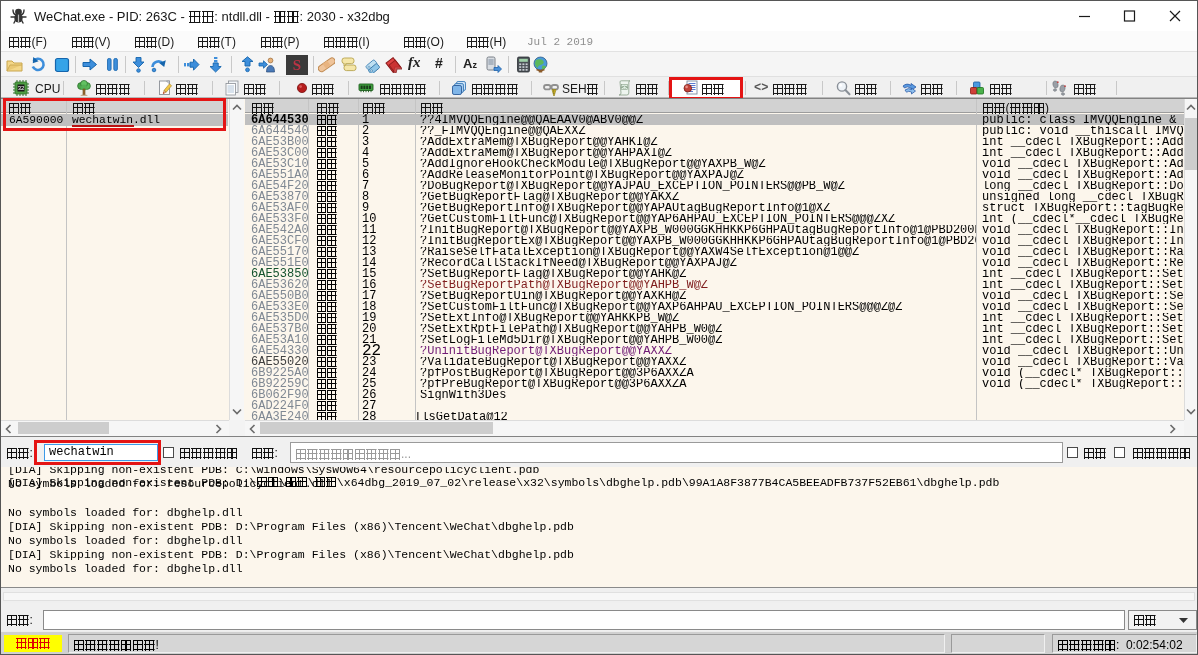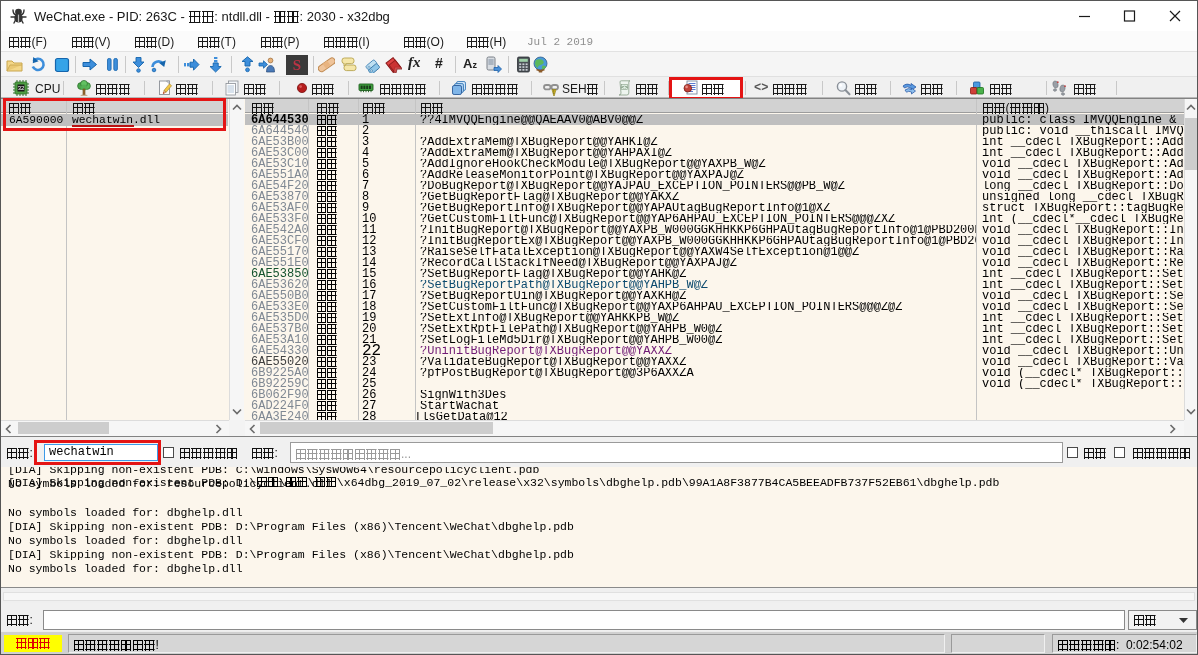--- a/index.html
+++ b/index.html
@@ -343,20 +343,21 @@
 <div class="abs" style="left:244px;top:113px;width:939px;height:306px;overflow:hidden">
 <div class="abs" style="left:0;top:0;width:939px;height:11px;background:#bfbfbf"></div>
 <div class="abs mono" style="left:6px;top:1px;font-size:12px;line-height:10px;color:#000;font-weight:bold">6A644530</div>
 <div class="abs" style="left:71px;top:1px;font-size:11px;line-height:10px;color:#000"><i class="cs"></i><i class="cs"></i></div>
 <div class="abs mono" style="left:117px;top:1px;font-size:12px;line-height:10px;color:#000">1</div>
 <div class="abs mono" style="left:175px;top:1px;font-size:12px;line-height:10px;color:#000;width:556px;overflow:hidden;white-space:pre">??4IMVQQEngine@@QAEAAV0@ABV0@@Z</div>
 <div class="abs mono" style="left:737px;top:1px;font-size:12px;line-height:10px;color:#000;width:443px;overflow:hidden;white-space:pre">public: class IMVQQEngine &amp; __thiscall IMVQQEngine::operator=(class IMVQQEngine const &amp;)</div>
 <div class="abs mono" style="left:6px;top:12px;font-size:12px;line-height:10px;color:#7f8893">6A644540</div>
 <div class="abs" style="left:71px;top:12px;font-size:11px;line-height:10px;color:#000"><i class="cs"></i><i class="cs"></i></div>
 <div class="abs mono" style="left:117px;top:12px;font-size:12px;line-height:10px;color:#000">2</div>
+<div class="abs mono" style="left:175px;top:12px;font-size:12px;line-height:10px;color:#000;width:556px;overflow:hidden;white-space:pre">??_FIMVQQEngine@@QAEXXZ</div>
 <div class="abs mono" style="left:737px;top:12px;font-size:12px;line-height:10px;color:#000;width:443px;overflow:hidden;white-space:pre">public: void __thiscall IMVQQEngine::`default constructor closure'(void)</div>
 <div class="abs mono" style="left:6px;top:23px;font-size:12px;line-height:10px;color:#7f8893">6AE53B00</div>
 <div class="abs" style="left:71px;top:23px;font-size:11px;line-height:10px;color:#000"><i class="cs"></i><i class="cs"></i></div>
 <div class="abs mono" style="left:117px;top:23px;font-size:12px;line-height:10px;color:#000">3</div>
 <div class="abs mono" style="left:175px;top:23px;font-size:12px;line-height:10px;color:#000;width:556px;overflow:hidden;white-space:pre">?AddExtraMem@TXBugReport@@YAHKI@Z</div>
 <div class="abs mono" style="left:737px;top:23px;font-size:12px;line-height:10px;color:#000;width:443px;overflow:hidden;white-space:pre">int __cdecl TXBugReport::AddExtraMem(unsigned long,unsigned int)</div>
 <div class="abs mono" style="left:6px;top:34px;font-size:12px;line-height:10px;color:#7f8893">6AE53C00</div>
 <div class="abs" style="left:71px;top:34px;font-size:11px;line-height:10px;color:#000"><i class="cs"></i><i class="cs"></i></div>
 <div class="abs mono" style="left:117px;top:34px;font-size:12px;line-height:10px;color:#000">4</div>
 <div class="abs mono" style="left:175px;top:34px;font-size:12px;line-height:10px;color:#000;width:556px;overflow:hidden;white-space:pre">?AddExtraMem@TXBugReport@@YAHPAXI@Z</div>
@@ -412,21 +413,21 @@
 <div class="abs mono" style="left:175px;top:144px;font-size:12px;line-height:10px;color:#000;width:556px;overflow:hidden;white-space:pre">?RecordCallStackIfNeed@TXBugReport@@YAXPAJ@Z</div>
 <div class="abs mono" style="left:737px;top:144px;font-size:12px;line-height:10px;color:#000;width:443px;overflow:hidden;white-space:pre">void __cdecl TXBugReport::RecordCallStackIfNeed(long *)</div>
 <div class="abs mono" style="left:6px;top:155px;font-size:12px;line-height:10px;color:#14532d">6AE53850</div>
 <div class="abs" style="left:71px;top:155px;font-size:11px;line-height:10px;color:#000"><i class="cs"></i><i class="cs"></i></div>
 <div class="abs mono" style="left:117px;top:155px;font-size:12px;line-height:10px;color:#000">15</div>
 <div class="abs mono" style="left:175px;top:155px;font-size:12px;line-height:10px;color:#000;width:556px;overflow:hidden;white-space:pre">?SetBugReportFlag@TXBugReport@@YAHK@Z</div>
 <div class="abs mono" style="left:737px;top:155px;font-size:12px;line-height:10px;color:#000;width:443px;overflow:hidden;white-space:pre">int __cdecl TXBugReport::SetBugReportFlag(unsigned long)</div>
 <div class="abs mono" style="left:6px;top:166px;font-size:12px;line-height:10px;color:#7f8893">6AE53620</div>
 <div class="abs" style="left:71px;top:166px;font-size:11px;line-height:10px;color:#000"><i class="cs"></i><i class="cs"></i></div>
 <div class="abs mono" style="left:117px;top:166px;font-size:12px;line-height:10px;color:#000">16</div>
-<div class="abs mono" style="left:175px;top:166px;font-size:12px;line-height:10px;color:#0c4a6e;width:556px;overflow:hidden;white-space:pre">?SetBugReportPath@TXBugReport@@YAHPB_W@Z</div>
+<div class="abs mono" style="left:175px;top:166px;font-size:12px;line-height:10px;color:#7f1d1d;width:556px;overflow:hidden;white-space:pre">?SetBugReportPath@TXBugReport@@YAHPB_W@Z</div>
 <div class="abs mono" style="left:737px;top:166px;font-size:12px;line-height:10px;color:#000;width:443px;overflow:hidden;white-space:pre">int __cdecl TXBugReport::SetBugReportPath(wchar_t const *)</div>
 <div class="abs mono" style="left:6px;top:177px;font-size:12px;line-height:10px;color:#7f8893">6AE550B0</div>
 <div class="abs" style="left:71px;top:177px;font-size:11px;line-height:10px;color:#000"><i class="cs"></i><i class="cs"></i></div>
 <div class="abs mono" style="left:117px;top:177px;font-size:12px;line-height:10px;color:#000">17</div>
 <div class="abs mono" style="left:175px;top:177px;font-size:12px;line-height:10px;color:#000;width:556px;overflow:hidden;white-space:pre">?SetBugReportUin@TXBugReport@@YAXKH@Z</div>
 <div class="abs mono" style="left:737px;top:177px;font-size:12px;line-height:10px;color:#000;width:443px;overflow:hidden;white-space:pre">void __cdecl TXBugReport::SetBugReportUin(unsigned long,int)</div>
 <div class="abs mono" style="left:6px;top:188px;font-size:12px;line-height:10px;color:#7f8893">6AE533E0</div>
 <div class="abs" style="left:71px;top:188px;font-size:11px;line-height:10px;color:#000"><i class="cs"></i><i class="cs"></i></div>
 <div class="abs mono" style="left:117px;top:188px;font-size:12px;line-height:10px;color:#000">18</div>
 <div class="abs mono" style="left:175px;top:188px;font-size:12px;line-height:10px;color:#000;width:556px;overflow:hidden;white-space:pre">?SetCustomFiltFunc@TXBugReport@@YAXP6AHPAU_EXCEPTION_POINTERS@@@Z@Z</div>
@@ -457,30 +458,30 @@
 <div class="abs mono" style="left:175px;top:243px;font-size:12px;line-height:10px;color:#000;width:556px;overflow:hidden;white-space:pre">?ValidateBugReport@TXBugReport@@YAXXZ</div>
 <div class="abs mono" style="left:737px;top:243px;font-size:12px;line-height:10px;color:#000;width:443px;overflow:hidden;white-space:pre">void __cdecl TXBugReport::ValidateBugReport(void)</div>
 <div class="abs mono" style="left:6px;top:254px;font-size:12px;line-height:10px;color:#7f8893">6B9225A0</div>
 <div class="abs" style="left:71px;top:254px;font-size:11px;line-height:10px;color:#000"><i class="cs"></i><i class="cs"></i></div>
 <div class="abs mono" style="left:117px;top:254px;font-size:12px;line-height:10px;color:#000">24</div>
 <div class="abs mono" style="left:175px;top:254px;font-size:12px;line-height:10px;color:#000;width:556px;overflow:hidden;white-space:pre">?pfPostBugReport@TXBugReport@@3P6AXXZA</div>
 <div class="abs mono" style="left:737px;top:254px;font-size:12px;line-height:10px;color:#000;width:443px;overflow:hidden;white-space:pre">void (__cdecl* TXBugReport::pfPostBugReport)(void)</div>
 <div class="abs mono" style="left:6px;top:265px;font-size:12px;line-height:10px;color:#7f8893">6B92259C</div>
 <div class="abs" style="left:71px;top:265px;font-size:11px;line-height:10px;color:#000"><i class="cs"></i><i class="cs"></i></div>
 <div class="abs mono" style="left:117px;top:265px;font-size:12px;line-height:10px;color:#000">25</div>
+<div class="abs mono" style="left:175px;top:265px;font-size:12px;line-height:10px;color:#000;width:556px;overflow:hidden;white-space:pre">?pfPreBugReport@TXBugReport@@3P6AXXZA</div>
 <div class="abs mono" style="left:737px;top:265px;font-size:12px;line-height:10px;color:#000;width:443px;overflow:hidden;white-space:pre">void (__cdecl* TXBugReport::pfPreBugReport)(void)</div>
 <div class="abs mono" style="left:6px;top:276px;font-size:12px;line-height:10px;color:#7f8893">6B062F90</div>
 <div class="abs" style="left:71px;top:276px;font-size:11px;line-height:10px;color:#000"><i class="cs"></i><i class="cs"></i></div>
 <div class="abs mono" style="left:117px;top:276px;font-size:12px;line-height:10px;color:#000">26</div>
 <div class="abs mono" style="left:175px;top:276px;font-size:12px;line-height:10px;color:#000;width:556px;overflow:hidden;white-space:pre">SignWith3Des</div>
 <div class="abs mono" style="left:737px;top:276px;font-size:12px;line-height:10px;color:#000;width:443px;overflow:hidden;white-space:pre"></div>
 <div class="abs mono" style="left:6px;top:287px;font-size:12px;line-height:10px;color:#7f8893">6AD224F0</div>
 <div class="abs" style="left:71px;top:287px;font-size:11px;line-height:10px;color:#000"><i class="cs"></i><i class="cs"></i></div>
 <div class="abs mono" style="left:117px;top:287px;font-size:12px;line-height:10px;color:#000">27</div>
-<div class="abs mono" style="left:175px;top:287px;font-size:12px;line-height:10px;color:#000;width:556px;overflow:hidden;white-space:pre">StartWachat</div>
 <div class="abs mono" style="left:737px;top:287px;font-size:12px;line-height:10px;color:#000;width:443px;overflow:hidden;white-space:pre"></div>
 <div class="abs mono" style="left:6px;top:298px;font-size:12px;line-height:10px;color:#7f8893">6AA3E240</div>
 <div class="abs" style="left:71px;top:298px;font-size:11px;line-height:10px;color:#000"><i class="cs"></i><i class="cs"></i></div>
 <div class="abs mono" style="left:117px;top:298px;font-size:12px;line-height:10px;color:#000">28</div>
 <div class="abs mono" style="left:162px;top:298px;font-size:12px;line-height:10px;color:#000;width:556px;overflow:hidden;white-space:pre">_TlsGetData@12</div>
 <div class="abs mono" style="left:737px;top:298px;font-size:12px;line-height:10px;color:#000;width:443px;overflow:hidden;white-space:pre"></div>
 </div>
 <div class="abs" style="left:1183px;top:98px;width:13px;height:321px;background:#f6f6f6;border-left:1px solid #dcdcdc"></div>
 <svg class="abs" style="left:1185px;top:103px" width="10" height="7" viewBox="0 0 10 7">
     <path d="M1 5.5 L5 1.5 L9 5.5" fill="none" stroke="#6a6a6a" stroke-width="1.6"></path>

